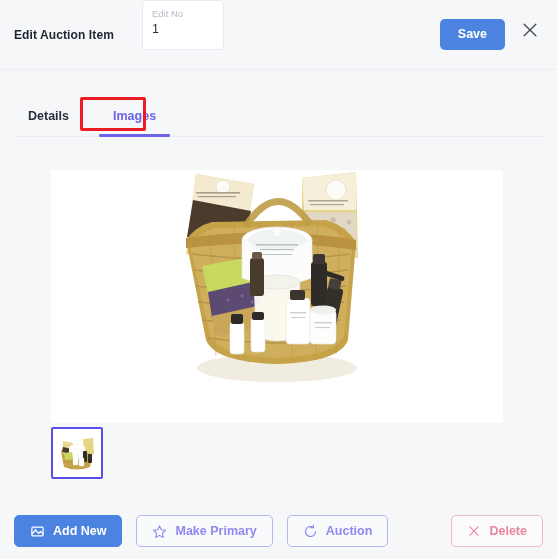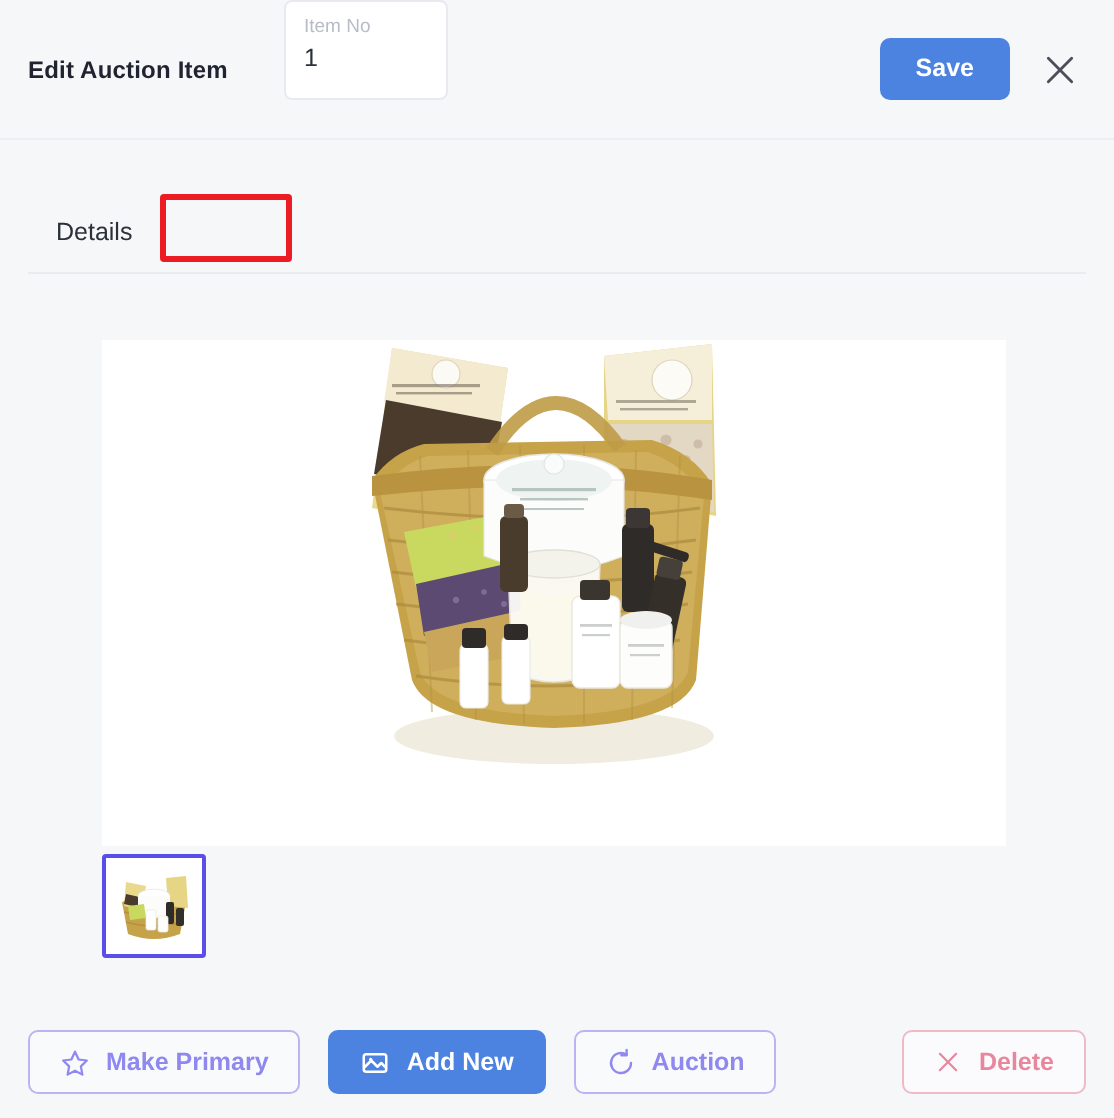--- a/index.html
+++ b/index.html
@@ -72,21 +72,21 @@
     padding: 0;
     margin: 0;
     background: transparent;
     font-family: "Liberation Sans", sans-serif;
     width: 100%;
   }
 
   .header-right {
     margin-left: auto;
     display: flex;
-    align-items: center;
+    align-items: flex-start;
     gap: 14px;
   }
   .save-button {
     background: #4d83e0;
     color: #ffffff;
     font-size: 12.5px;
     font-weight: bold;
     border: none;
     border-radius: 5px;
     padding: 0 18px;
@@ -115,21 +115,21 @@
     position: relative;
     display: flex;
     align-items: flex-end;
     height: 66px;
     border-bottom: 1px solid #e9ebf1;
     gap: 16px;
   }
   .tab {
     position: relative;
     font-size: 12.5px;
-    font-weight: normal;
+    font-weight: bold;
     color: #2b303b;
     padding: 0 14px 13px 14px;
     cursor: pointer;
     background: transparent;
     border: none;
     font-family: "Liberation Sans", sans-serif;
   }
   .tab.active {
     color: #6c63e8;
   }
@@ -251,38 +251,39 @@
 </style>
 </head>
 <body>
 
 <div class="dialog">
 
   <div class="header">
     <div class="header-title">Edit Auction Item</div>
 
     <div class="itemno-field">
-      <div class="itemno-label">Item No</div>
+      <div class="itemno-label">Edit No</div>
       <input class="itemno-value" type="text" value="1" style="">
     </div>
 
     <div class="header-right">
       <button class="save-button">Save</button>
       <div class="close-button">
         <svg viewBox="0 0 24 24" width="20" height="20" fill="none" stroke="currentColor" stroke-width="1.7" stroke-linecap="round">
           <line x1="5" y1="5" x2="19" y2="19"></line>
           <line x1="19" y1="5" x2="5" y2="19"></line>
         </svg>
       </div>
     </div>
   </div>
 
   <div class="tabs-wrap">
     <div class="tabs">
       <button class="tab">Details</button>
+      <button class="tab active">Images</button>
     </div>
     <div class="tab-highlight"></div>
   </div>
 
   <div class="viewer">
     <svg class="photo" viewBox="0 0 254 253">
       <rect x="0" y="0" width="254" height="253" fill="#ffffff"></rect>
 
       <ellipse cx="127" cy="198" rx="80" ry="14" fill="#f0ecdf"></ellipse>
 
@@ -431,42 +432,42 @@
         <rect x="35" y="25" width="4" height="9" rx="1" fill="#343029"></rect>
         <rect x="20" y="26" width="5" height="10" rx="1" fill="#ffffff" stroke="#eaeae4" stroke-width="0.4"></rect>
         <rect x="26" y="29" width="5" height="8" rx="1" fill="#fdfdfc" stroke="#eaeae4" stroke-width="0.4"></rect>
         <path d="M11 24 L19 23 L20 30 L12 31 Z" fill="#c9d95f"></path>
       </svg>
     </div>
   </div>
 
   <div class="actionbar">
 
-    <button class="btn btn-outline">
-      <span>
-        <svg viewBox="0 0 24 24" width="15" height="15" fill="none" stroke="currentColor" stroke-width="1.8" stroke-linejoin="round">
-          <polygon points="12,3 14.9,9.2 21.5,10 16.7,14.7 17.9,21.3 12,18.2 6.1,21.3 7.3,14.7 2.5,10 9.1,9.2"></polygon>
-        </svg>
-      </span>
-      <span>Make Primary</span>
-    </button>
-
     <button class="btn btn-primary">
       <span>
         <svg viewBox="0 0 24 24" width="15" height="15" fill="none" stroke="currentColor" stroke-width="2">
           <rect x="3" y="5" width="18" height="14" rx="2"></rect>
           <path d="M3 16 L9 10 L14 15 L17 12 L21 16" stroke-linejoin="round"></path>
           <circle cx="8.5" cy="9" r="1.3" fill="currentColor" stroke="none"></circle>
         </svg>
       </span>
       <span>Add New</span>
     </button>
 
     <button class="btn btn-outline">
       <span>
+        <svg viewBox="0 0 24 24" width="15" height="15" fill="none" stroke="currentColor" stroke-width="1.8" stroke-linejoin="round">
+          <polygon points="12,3 14.9,9.2 21.5,10 16.7,14.7 17.9,21.3 12,18.2 6.1,21.3 7.3,14.7 2.5,10 9.1,9.2"></polygon>
+        </svg>
+      </span>
+      <span>Make Primary</span>
+    </button>
+
+    <button class="btn btn-outline">
+      <span>
         <svg viewBox="0 0 24 24" width="15" height="15" fill="none" stroke="currentColor" stroke-width="1.9" stroke-linecap="round">
           <path d="M20 12 A8 8 0 1 1 16.5 5.4"></path>
           <polyline points="16.5,1.6 16.5,5.8 12.3,5.8" stroke-linejoin="round"></polyline>
         </svg>
       </span>
       <span>Auction</span>
     </button>
 
 
     <button class="btn btn-danger">

